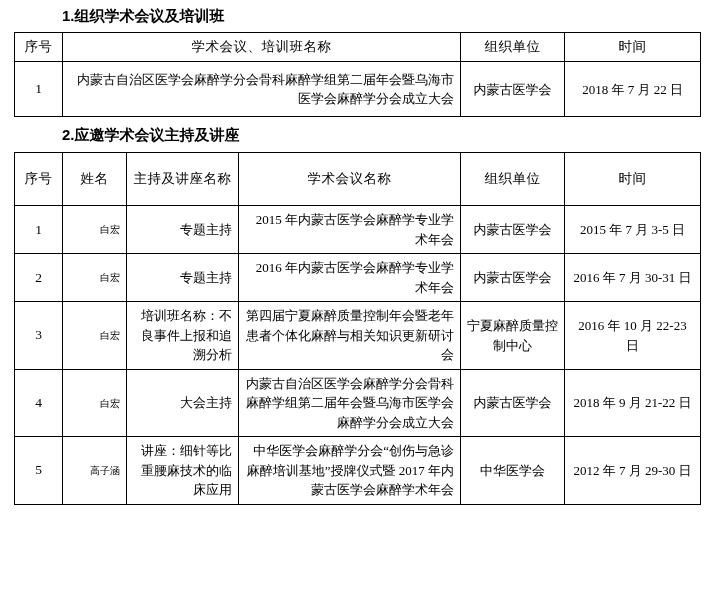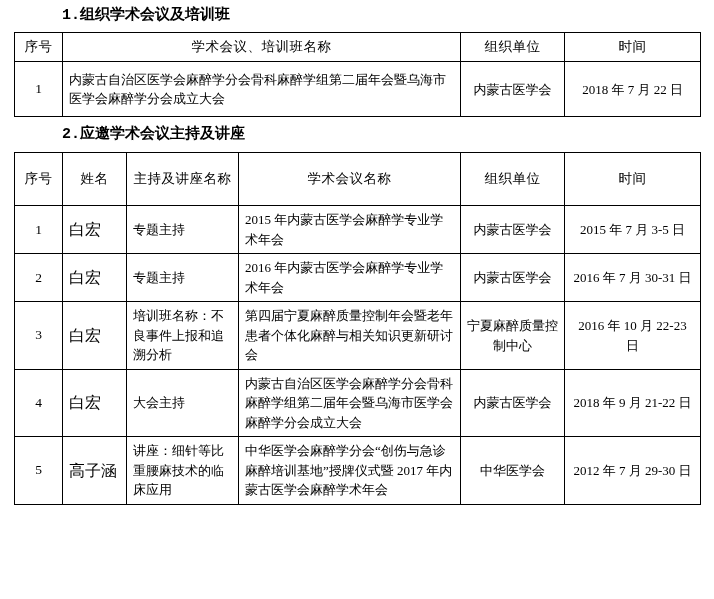--- a/index.html
+++ b/index.html
@@ -15,21 +15,21 @@
     overflow: hidden;
   }
   .page {
     position: relative;
     width: 714px;
     height: 599px;
     box-sizing: border-box;
     padding: 0 14px;
   }
   .section-heading {
-    font-family: Liberation Mono, monospace;
+    font-family: Liberation Sans, sans-serif;
     font-size: 15px;
     font-weight: bold;
     color: #000;
     padding-left: 48px;
     margin: 0;
     line-height: 1.2;
   }
   .heading-1 {
     padding-top: 7px;
     padding-bottom: 7px;
@@ -57,29 +57,29 @@
     text-align: center;
     font-family: "Liberation Sans", "DejaVu Sans", sans-serif;
     font-weight: bold;
     font-size: 13.5px;
     letter-spacing: 0.5px;
   }
   .c-center {
     text-align: center;
   }
   .c-left {
-    text-align: left;
+    text-align: right;
   }
   .num-cell {
     text-align: center;
     font-size: 13.5px;
   }
   .name-cell {
-    text-align: left;
-    font-size: 16px;
+    text-align: right;
+    font-size: 10px;
     margin-left: 40px;
   }
   .t1-row td {
     height: 46px;
   }
   .t2-head th {
     height: 44px;
   }
   .small-wrap {
     word-break: break-all;

